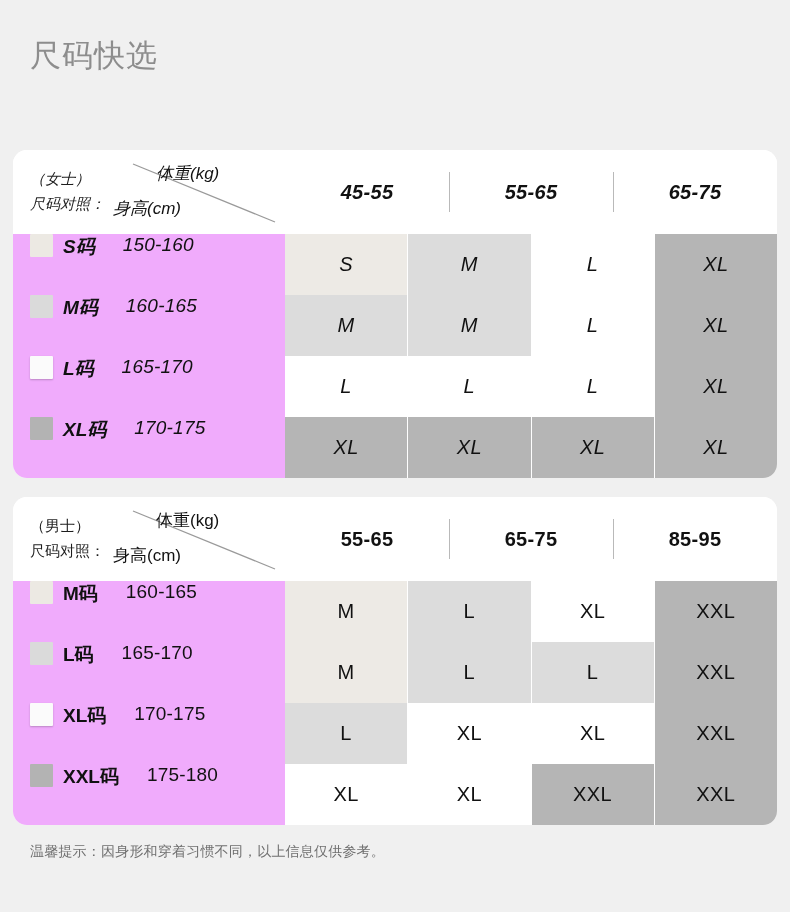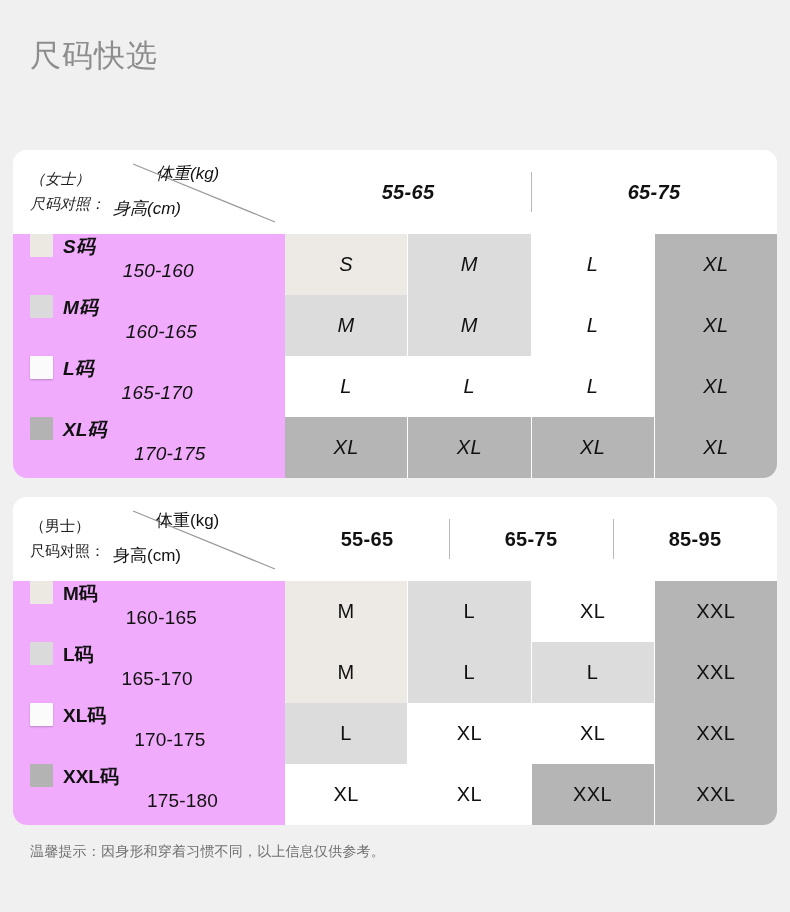--- a/index.html
+++ b/index.html
@@ -146,21 +146,20 @@
     color: #111111;
     white-space: nowrap;
   }
   .height-range {
     margin-left: 28px;
     font-size: 19px;
     font-weight: 400;
     color: #111111;
     letter-spacing: 0.2px;
     white-space: nowrap;
-    margin-top: 26px;
   }
 
   .cell {
     flex: 1 1 0;
     display: flex;
     align-items: center;
     justify-content: center;
     font-size: 20px;
     font-weight: 400;
     color: #111111;
@@ -193,20 +192,21 @@
     <div class="thead">
       <div class="corner">
         <svg class="diag" viewBox="0 0 272 84" preserveAspectRatio="none">
           <line x1="120" y1="14" x2="262" y2="72" stroke="#9a9a9a" stroke-width="1.2"></line>
         </svg>
         <span class="gender">（女士）</span>
         <span class="compare">尺码对照：</span>
         <span class="w-label">体重(kg)</span>
         <span class="h-label">身高(cm)</span>
       </div>
+      <div class="colhead">45-55</div>
       <div class="colhead">55-65</div>
       <div class="colhead">65-75</div>
     </div>
     <div class="tbody">
         <div class="trow">
           <div class="rowlabel">
             <span class="swatch" style="background: rgb(236, 233, 227);"></span>
             <span class="sz-name">S码</span>
             <span class="height-range">150-160</span>
           </div>

